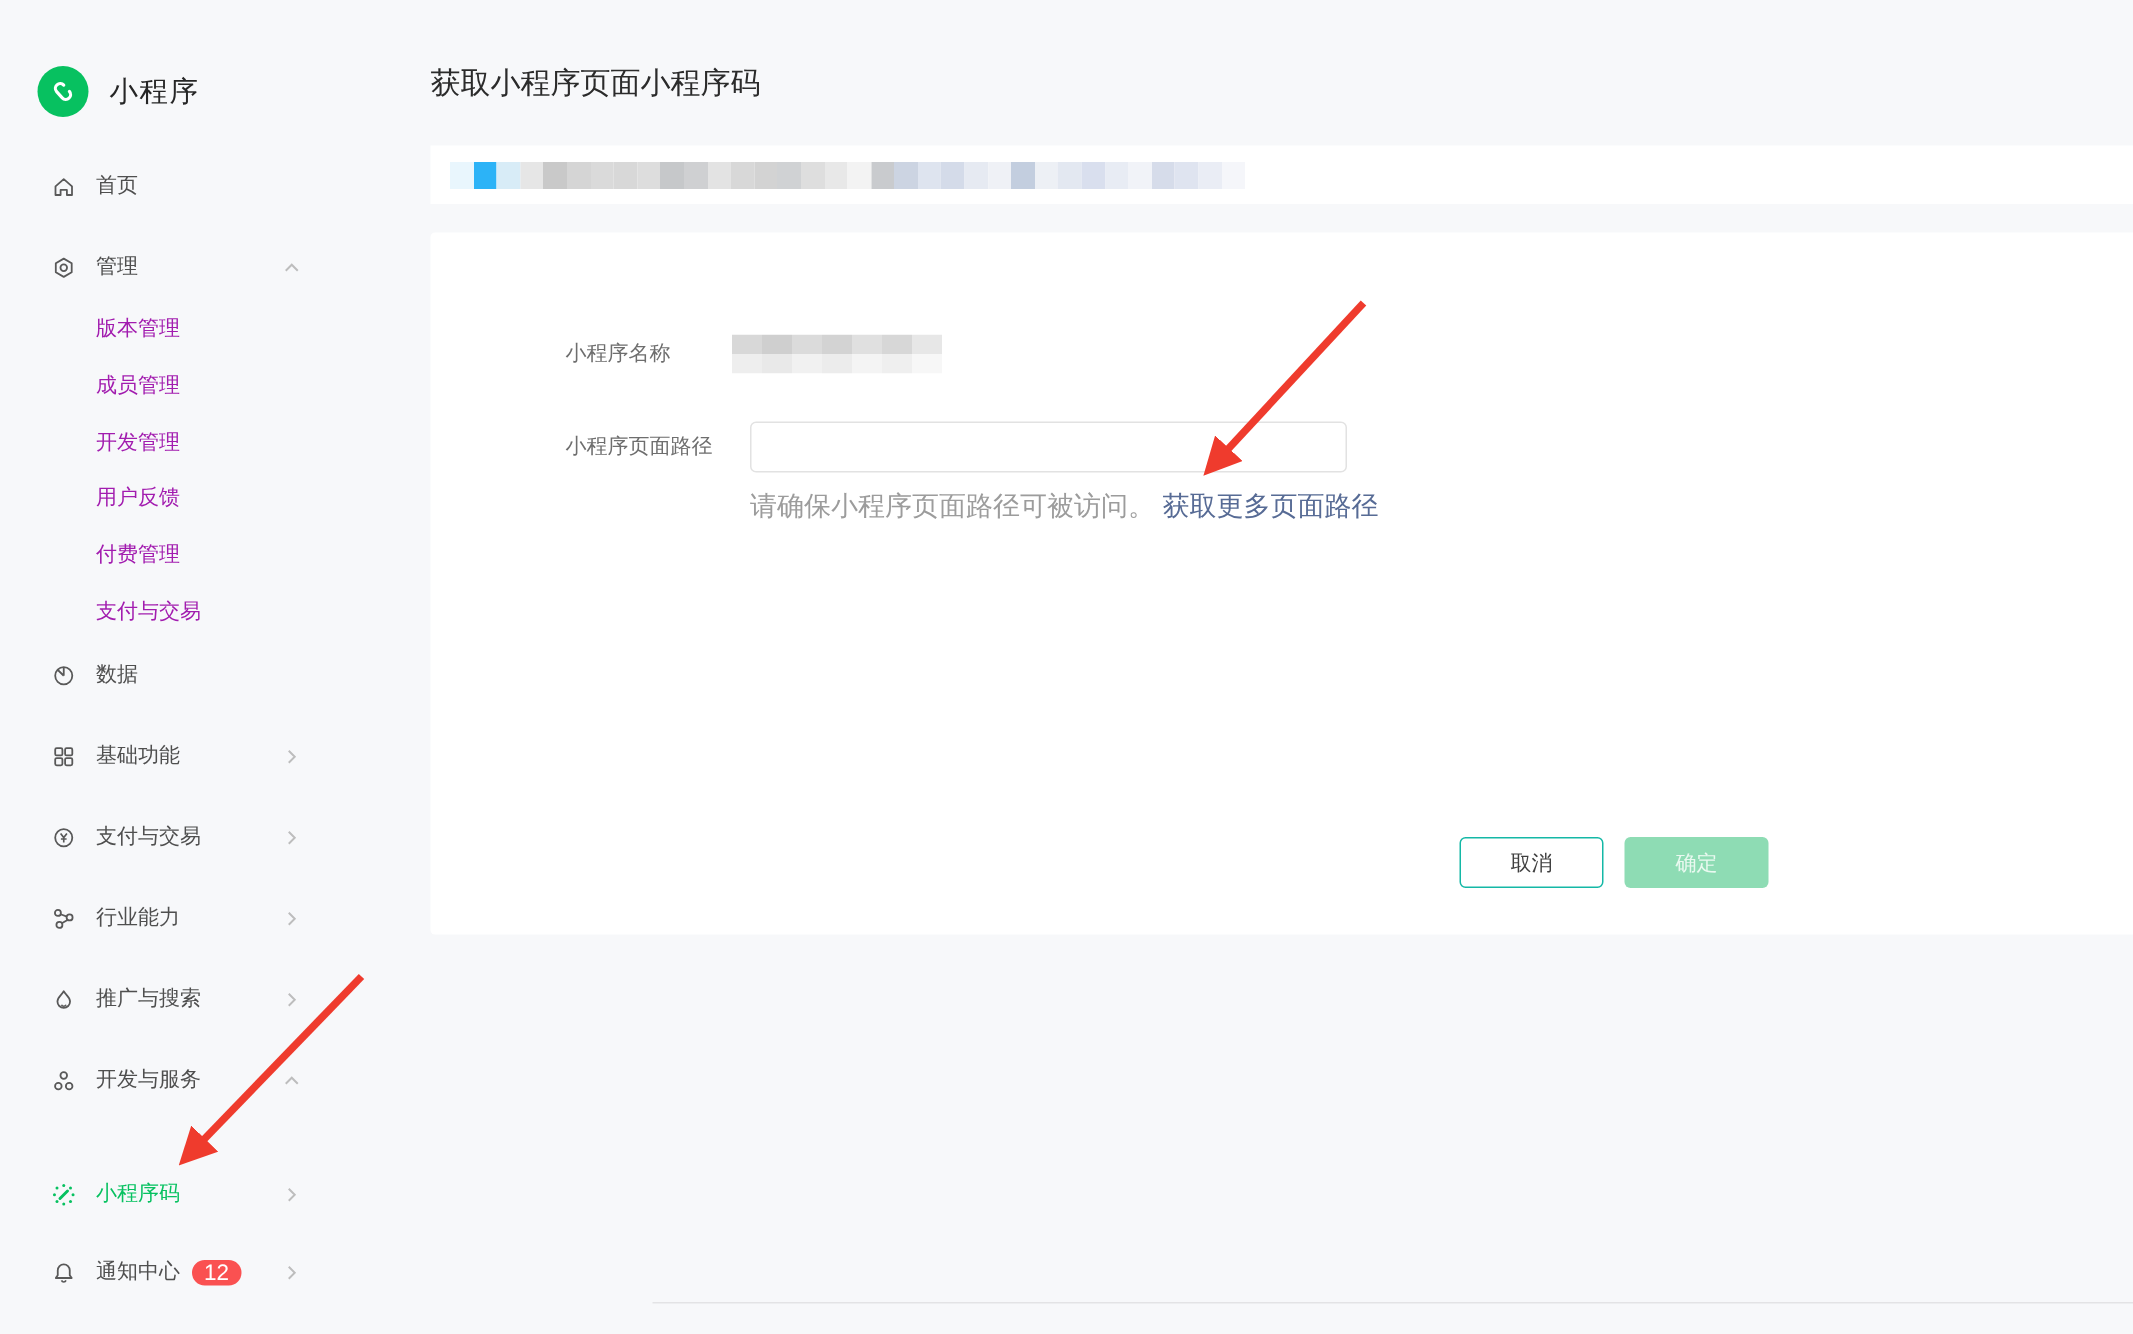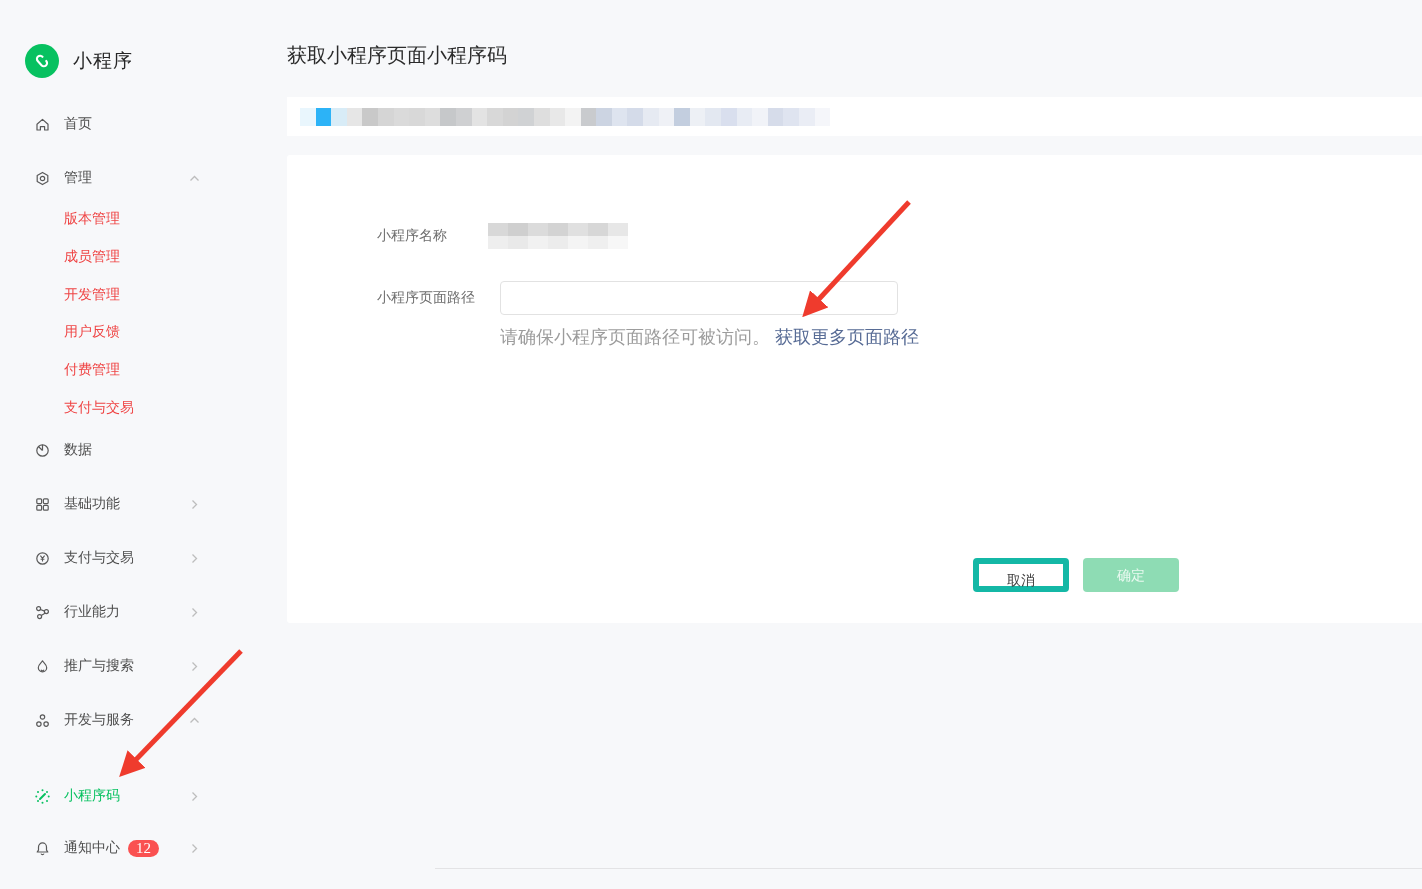--- a/index.html
+++ b/index.html
@@ -2,33 +2,33 @@
 <html><head>
 <meta charset="utf-8">
 <style>
   * { margin:0; padding:0; box-sizing:border-box; }
   html,body { background:#f7f8fa; }
   .page {
     position:relative; width:1422px; height:889px; overflow:hidden;
     background:#f7f8fa; font-family:"Liberation Sans", sans-serif;
   }
   
-  .sidebar { position:absolute; left:0; top:0; width:287px; height:100%;font-family:Liberation Serif, serif; }
+  .sidebar { position:absolute; left:0; top:0; width:287px; height:100%; }
   .brand { position:absolute; left:25px; top:44px; display:flex; align-items:center; }
   .logo { width:34px; height:34px; border-radius:50%; background:#07c160;
           display:flex; align-items:center; justify-content:center; flex:none; }
   .brand-title { margin-left:14px; font-size:19px; color:#262626; letter-spacing:1px; }
   .item { position:absolute; left:34px; width:222px; height:26px;
           display:flex; align-items:center; cursor:pointer; }
   .item .ico { width:17px; height:17px; margin-right:13px; display:flex; flex:none; }
   .item .lab { font-size:14px; color:#4f4f4f; white-space:nowrap; }
   .item.green .lab { color:#07c160; }
   .sub { position:absolute; left:64px; width:180px; height:24px;
          display:flex; align-items:center; cursor:pointer; }
-  .sub .lab { font-size:14px; color:#ef4444; white-space:nowrap; }
+  .sub .lab { font-size:14px; color:#a21caf; white-space:nowrap; }
   .chev { position:absolute; left:152px; top:5px; width:17px; height:17px; }
   .badge { margin-left:8px; min-width:28px; height:17px; padding:0 8px; border-radius:9px;
            background:#fa5151; color:#fff; font-size:15px; line-height:17px;
            text-align:center; display:inline-block; }
   
   .page-title { position:absolute; left:287px; top:42px; font-size:20px; color:#2b2b2b; }
   .notice { position:absolute; left:287px; top:97px; width:1135px; height:39px;
             background:#ffffff; display:flex; align-items:center; padding-left:13px; }
   .notice .px { width:15.6px; height:18px; flex:none; }
   .card { position:absolute; left:287px; top:155px; width:1135px; height:468px;
@@ -40,21 +40,21 @@
   .path-input { position:absolute; left:213px; top:126px; width:398px; height:34px;
                 border:1px solid #e2e2e2; border-radius:4px; background:#fff;
                 font-size:14px; padding:0 12px; color:#333; outline:none;
                 font-family:"Liberation Sans", sans-serif; }
   .helper { position:absolute; left:213px; top:170px; font-size:18px; color:#9c9c9c;
             white-space:nowrap; }
   .helper .link { color:#576b95; margin-left:5px; cursor:pointer; text-decoration:none; }
   .btn { position:absolute; top:403px; width:96px; height:34px; border-radius:4px;
          font-size:14px; text-align:center; line-height:32px; cursor:pointer;
          font-family:"Liberation Sans", sans-serif; }
-  .btn-cancel { left:686px; background:#fff; border:6px solid #14b8a6; color:#3f3f3f; }
+  .btn-cancel { left:686px; background:#fff; border:1px solid #14b8a6; color:#3f3f3f; }
   .btn-confirm { left:796px; background:#8edcb4; border:none; color:#e9f9f0;
                  line-height:34px; cursor:default; }
   .bottom-line { position:absolute; left:435px; top:868px; width:987px; height:1px;
                  background:#e3e3e5; }
   .arrows { position:absolute; left:0; top:0; width:1422px; height:889px;
             pointer-events:none; z-index:10; }
 </style>
 </head>
 <body>
 

